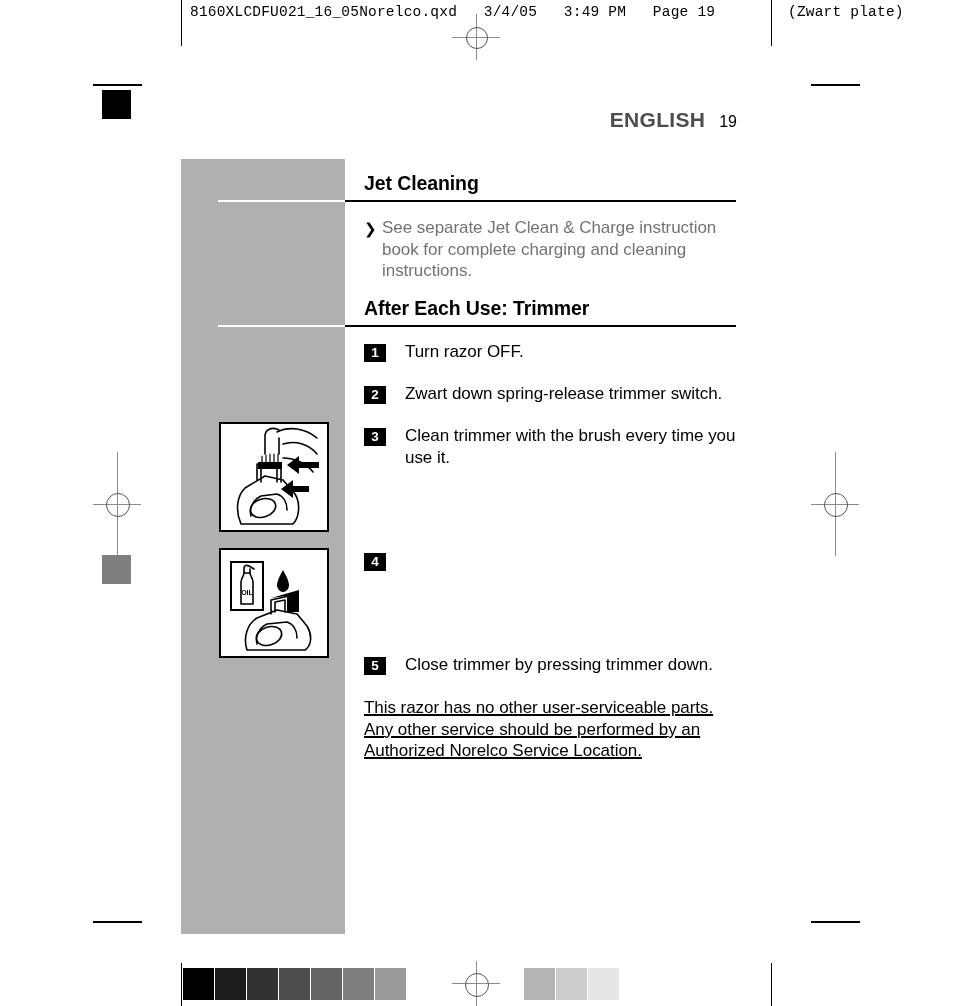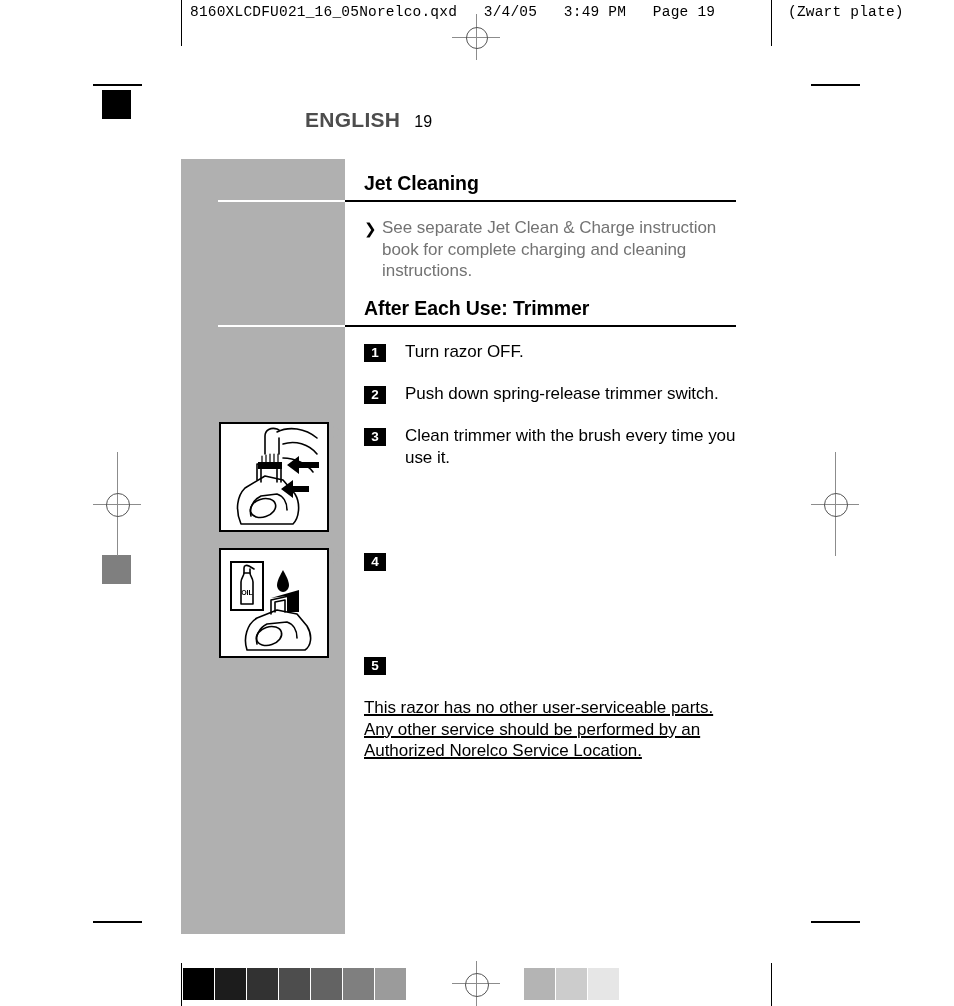--- a/index.html
+++ b/index.html
@@ -106,21 +106,21 @@
   }
 
   #reg-left { left: 93px; top: 452px; width: 48px; height: 104px; }
   #reg-right { left: 811px; top: 452px; width: 48px; height: 104px; }
 
   
   #page-header {
     position: absolute;
     left: 0; top: 108px;
     width: 737px;
-    text-align: center;
+    text-align: right;
   }
   #header-lang {
     font-size: 21px;
     font-weight: bold;
     color: #4d4d4d;
     letter-spacing: 0.3px;
   }
   #header-pageno {
     font-size: 16px;
     color: #000;
@@ -330,34 +330,35 @@
   <div class="white-part"></div>
 </div>
 
 <div class="step" style="top:341px;">
   <div class="step-num">1</div>
   <div class="step-text">Turn razor OFF.</div>
 </div>
 
 <div class="step" style="top:383px;">
   <div class="step-num">2</div>
-  <div class="step-text">Push down spring-release trimmer switch.</div>
+  <div class="step-text">Zwart down spring-release trimmer switch.</div>
 </div>
 
 <div class="step" style="top:425px;">
   <div class="step-num">3</div>
   <div class="step-text">Clean trimmer with the brush every time you use it.</div>
 </div>
 
 <div class="step" style="top:550px;">
   <div class="step-num">4</div>
 </div>
 
 <div class="step" style="top:654px;">
   <div class="step-num">5</div>
+  <div class="step-text">Close trimmer by pressing trimmer down.</div>
 </div>
 
 <div id="footnote"><span>This razor has no other user-serviceable parts. Any other service should be performed by an Authorized Norelco Service Location.</span></div>
 
 <div class="notch" id="notch-1">
   <svg width="14" height="40" viewBox="0 0 14 40">
     <path d="M14,0 L0,0 L0,14 L14,20 L0,26 L0,40 L14,40 Z" fill="#b0b0b0"></path>
   </svg>
 </div>
 <div class="illus" id="illus-1">

